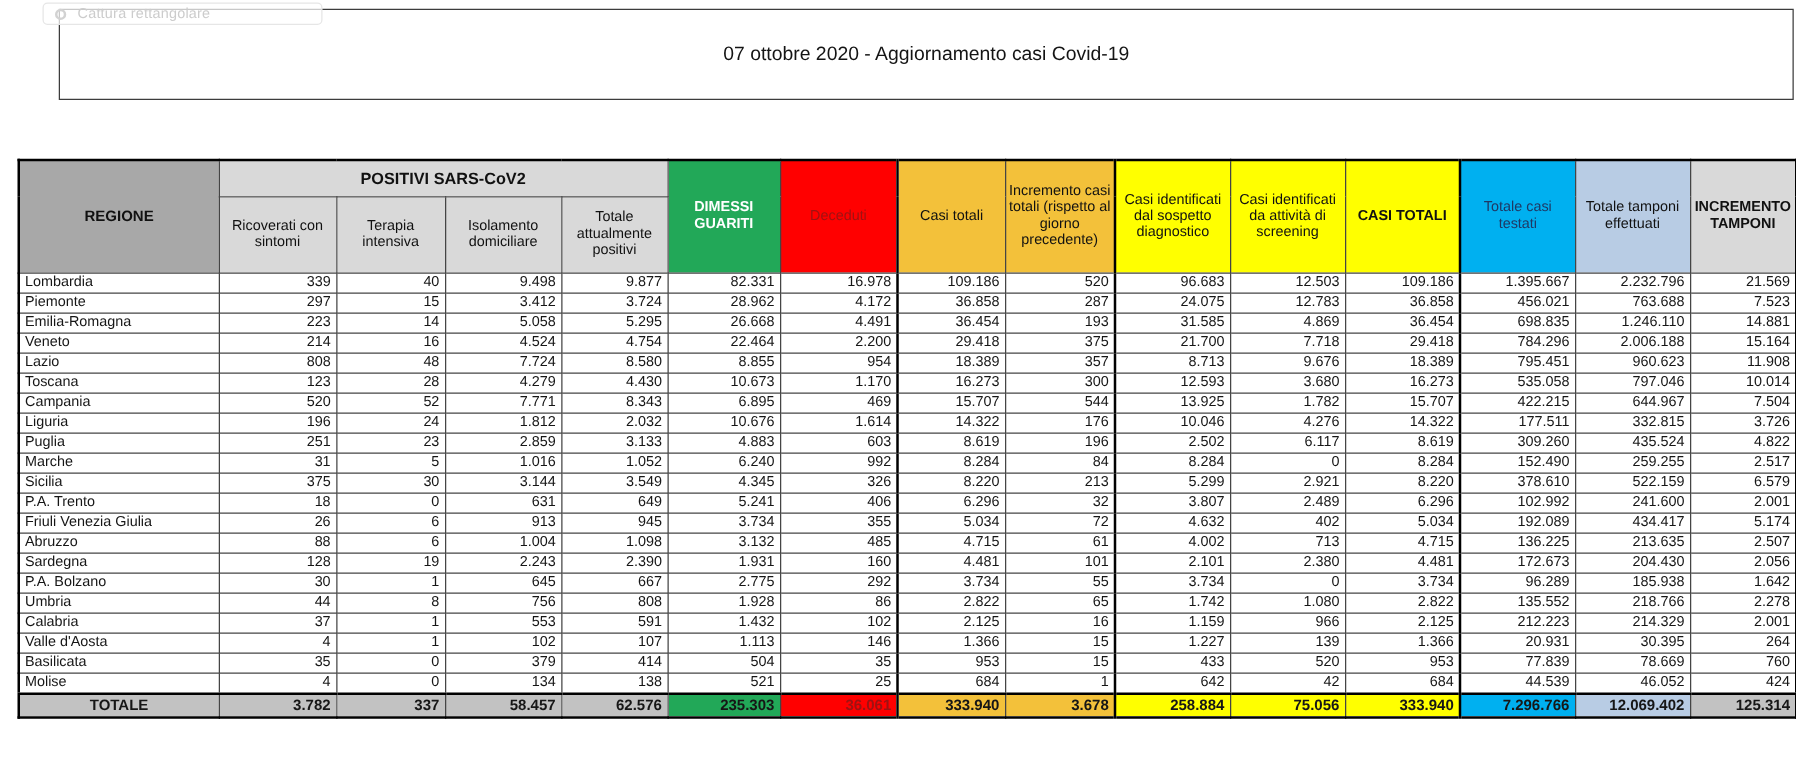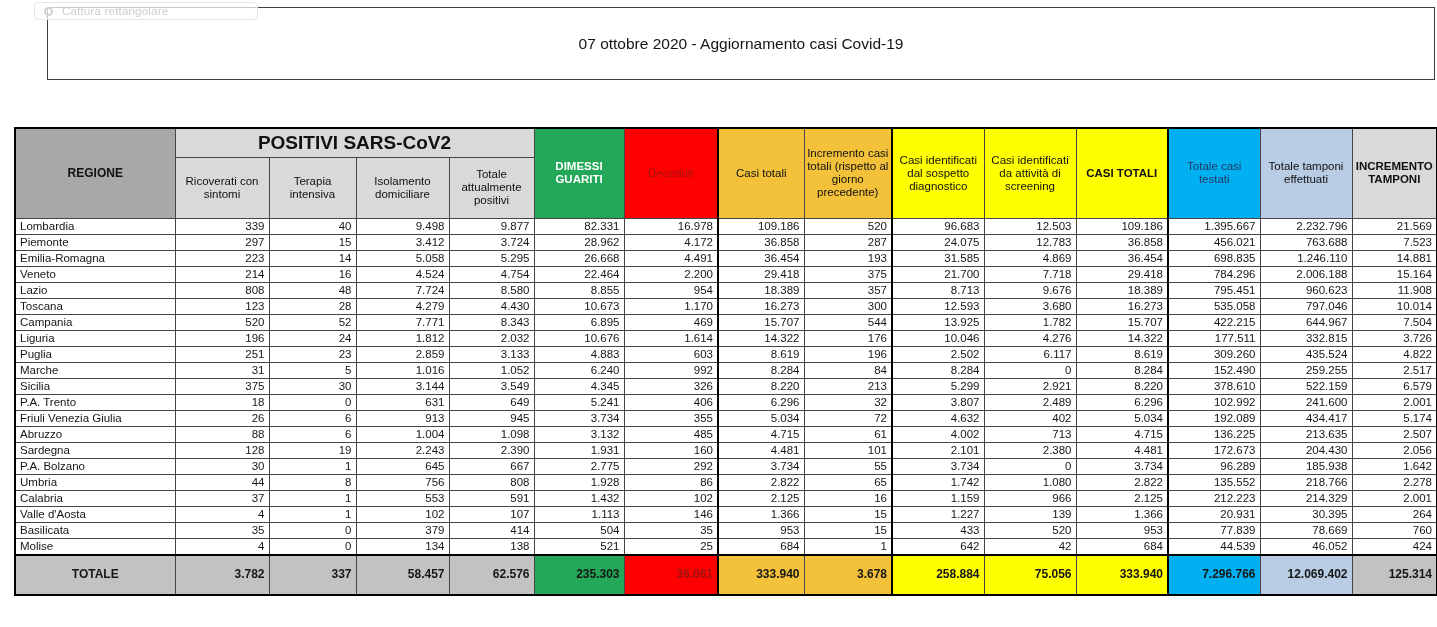--- a/index.html
+++ b/index.html
@@ -25,35 +25,35 @@
     align-items:center; justify-content:center; gap:24px; z-index:1;}
   .title-line{font-size:15.5px; color:#141414; text-align:center; white-space:nowrap;}
 
   
   .tbl-wrap{position:absolute; left:14px; top:127px;}
   table{border-collapse:collapse; table-layout:fixed; width:1422px; border:2px solid #000;}
   th,td{border:1px solid #454545; overflow:hidden; white-space:nowrap;}
   thead th{white-space:normal; font-weight:normal; font-size:11.5px; line-height:13px;
     text-align:center; vertical-align:middle; color:#111; padding:1px 2px;}
   .th-regione{background:var(--header-gray); font-weight:bold; font-size:12px;}
-  .th-group{background:var(--subheader-gray); font-weight:bold; font-size:19px; height:29px;}
+  .th-group{background:var(--subheader-gray); font-weight:bold; font-size:13px; height:29px;}
   .th-sub{background:var(--subheader-gray); height:61px;}
   .th-green{background:var(--green); color:#fff; font-weight:bold;margin-top:15px;}
   .th-red{background:var(--red); color:var(--dark-red-text);}
   .th-orange{background:var(--orange);}
   .th-yellow{background:var(--yellow);}
   .th-bold{font-weight:bold;}
   .th-cyan{background:var(--cyan); color:var(--testati-text);margin-top:48px;}
   .th-lblue{background:var(--light-blue);}
   .th-gray2{background:var(--subheader-gray); font-weight:600;text-align:center;}
   tbody td{height:16px; font-size:11.5px; color:#161616; line-height:15px;}
   td.region{text-align:left; padding-left:4px; background:#fff;}
   td.num{text-align:right; padding-right:4px; background:#fff;}
   .thick-l{border-left:2px solid #000;}
-  tr.total-row td{height:40px; font-weight:bold; font-size:12px; border-top:2px solid #000;}
+  tr.total-row td{height:19px; font-weight:bold; font-size:12px; border-top:2px solid #000;}
   tr.total-row td.label{text-align:center; background:var(--total-gray);}
   .bg-gray{background:var(--total-gray) !important;}
   .bg-green{background:var(--green) !important;}
   .bg-red{background:var(--red) !important; color:var(--dark-red-text);}
   .bg-orange{background:var(--orange) !important;}
   .bg-yellow{background:var(--yellow) !important;}
   .bg-cyan{background:var(--cyan) !important;}
   .bg-lblue{background:var(--light-blue) !important;}
 </style>
 </head>

